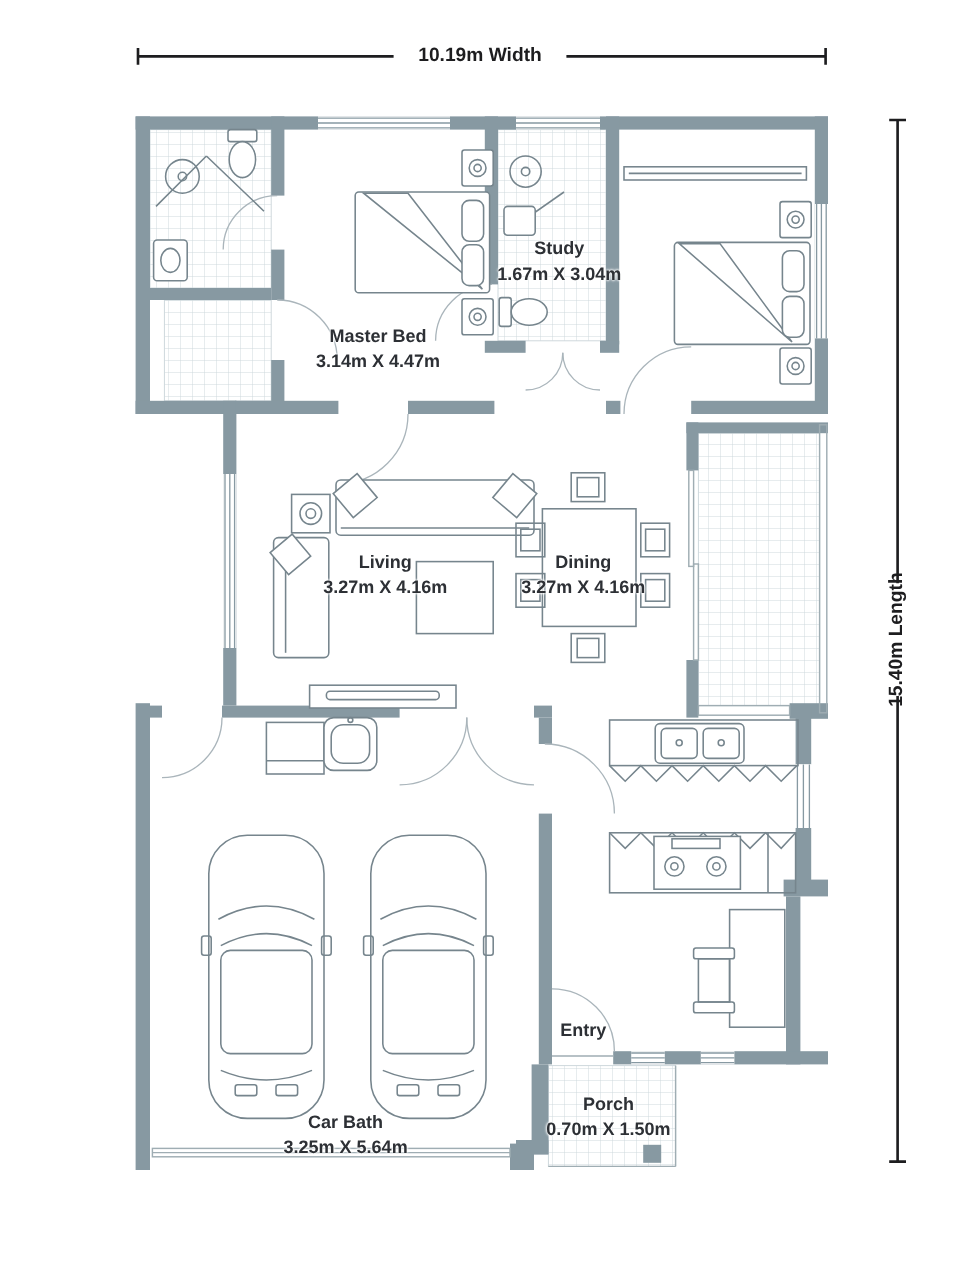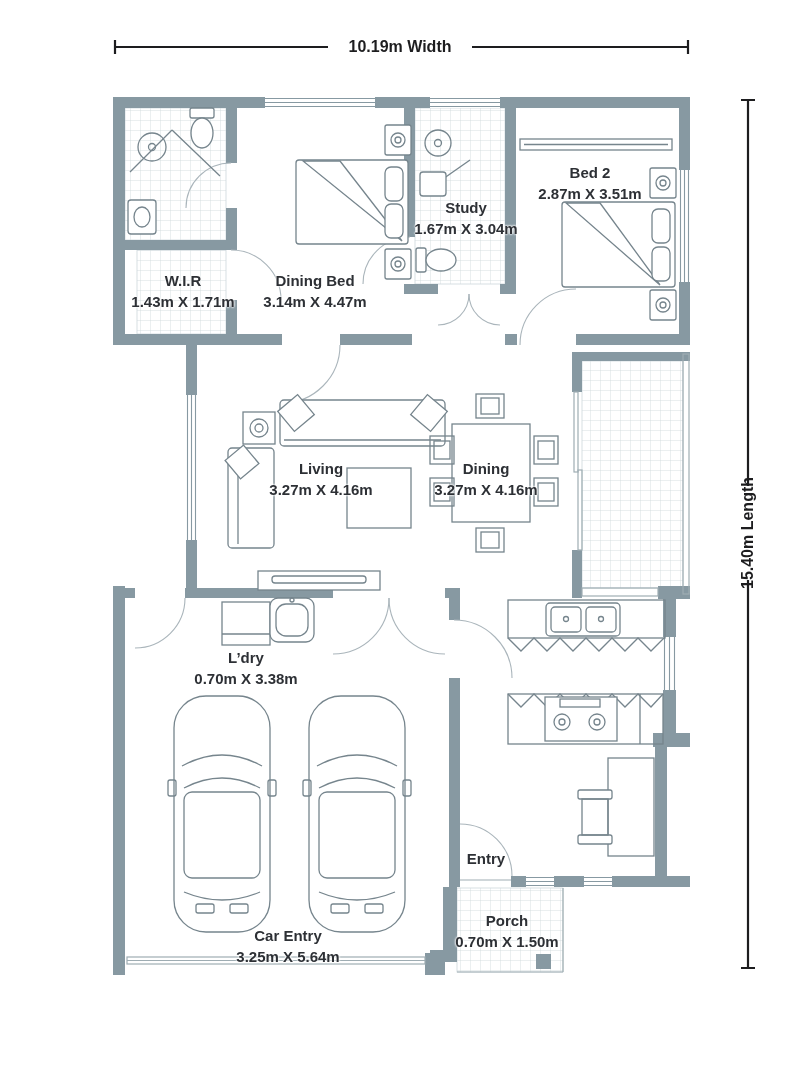--- a/index.html
+++ b/index.html
@@ -267,53 +267,41 @@
 
   <g>
     <path class="dimline" d="M115 40 V54 M115 47 H328 M472 47 H688 M688 40 V54"></path>
     <path class="dimline" d="M741 100 H755 M748 100 V486 M748 580 V968 M741 968 H755"></path>
   </g>
 </svg>
 
 <div class="dim-lbl" style="left:400px;top:47px">10.19m Width</div>
 <div class="dim-lbl rot" style="left:748px;top:533px">15.40m Length</div>
 
-<div class="room-lbl" style="left:183px;top:270px">
-  <div>W.I.R</div>
-  <div>1.43m X 1.71m</div>
-</div>
 <div class="room-lbl" style="left:315px;top:270px">
-  <div>Dining Bed</div>
+  <div>Master Bed</div>
   <div>3.14m X 4.47m</div>
 </div>
 <div class="room-lbl" style="left:466px;top:197px">
   <div>Study</div>
   <div>1.67m X 3.04m</div>
 </div>
-<div class="room-lbl" style="left:590px;top:162px">
-  <div>Bed 2</div>
-  <div>2.87m X 3.51m</div>
-</div>
 <div class="room-lbl" style="left:321px;top:458px">
   <div>Living</div>
   <div>3.27m X 4.16m</div>
 </div>
 <div class="room-lbl" style="left:486px;top:458px">
   <div>Dining</div>
   <div>3.27m X 4.16m</div>
 </div>
-<div class="room-lbl" style="left:246px;top:647px">
-  <div>L’dry</div>
-  <div>0.70m X 3.38m</div>
-</div>
 <div class="room-lbl" style="left:486px;top:848px">
   <div>Entry</div>
 </div>
 <div class="room-lbl" style="left:507px;top:910px">
   <div>Porch</div>
   <div>0.70m X 1.50m</div>
 </div>
 <div class="room-lbl" style="left:288px;top:925px">
-  <div>Car Entry</div>
+  <div>Car Bath</div>
   <div>3.25m X 5.64m</div>
 </div>
 
 </div>
 
 </body></html>

